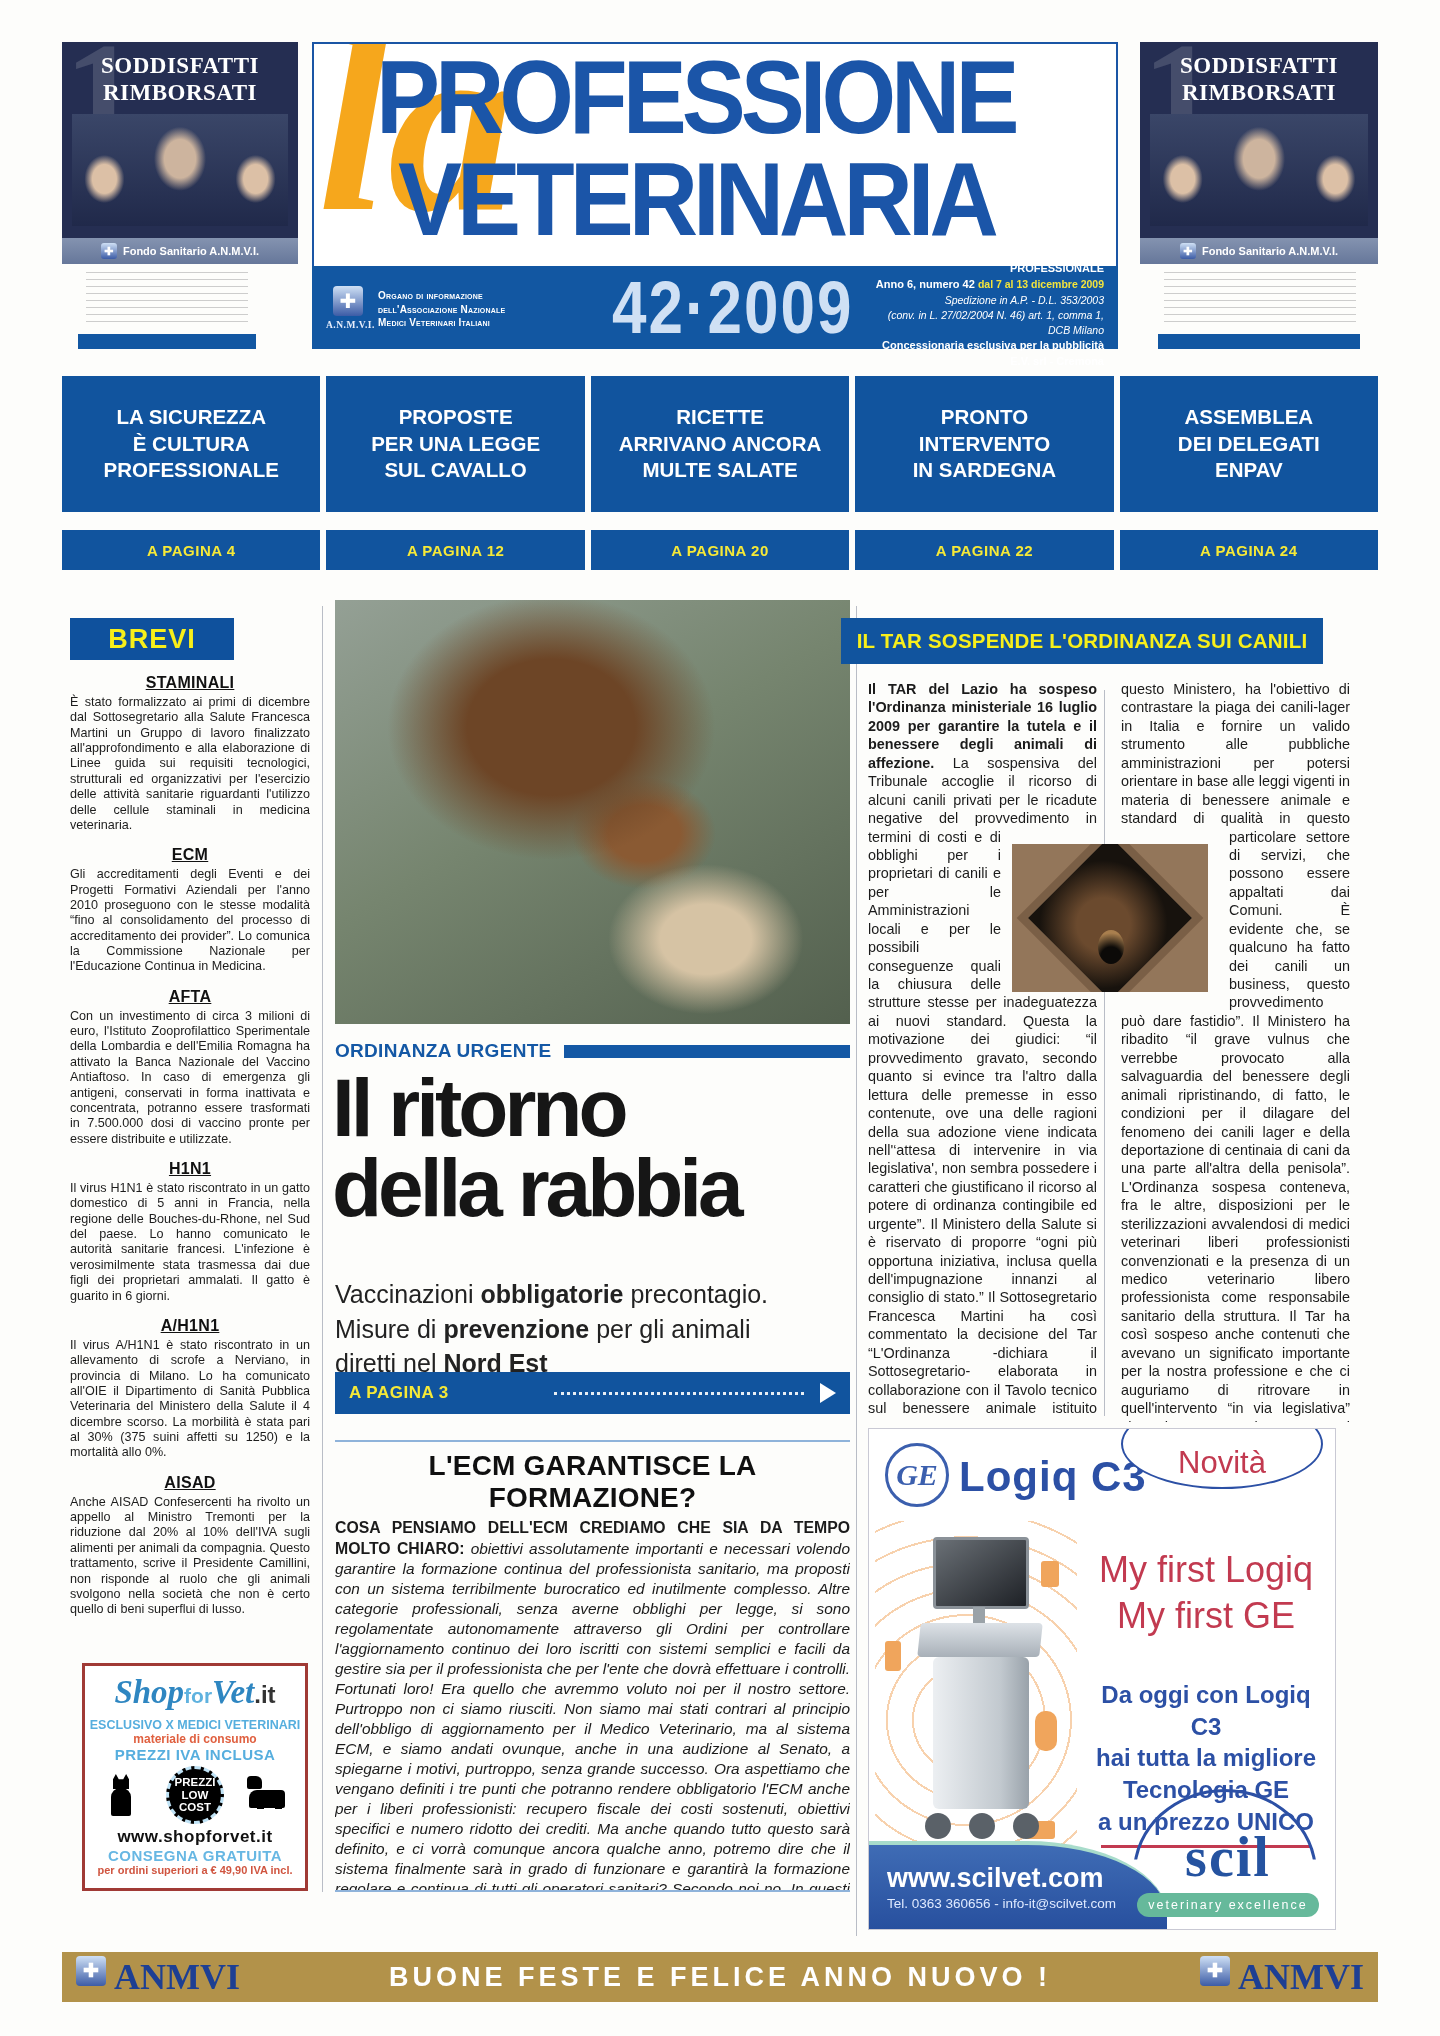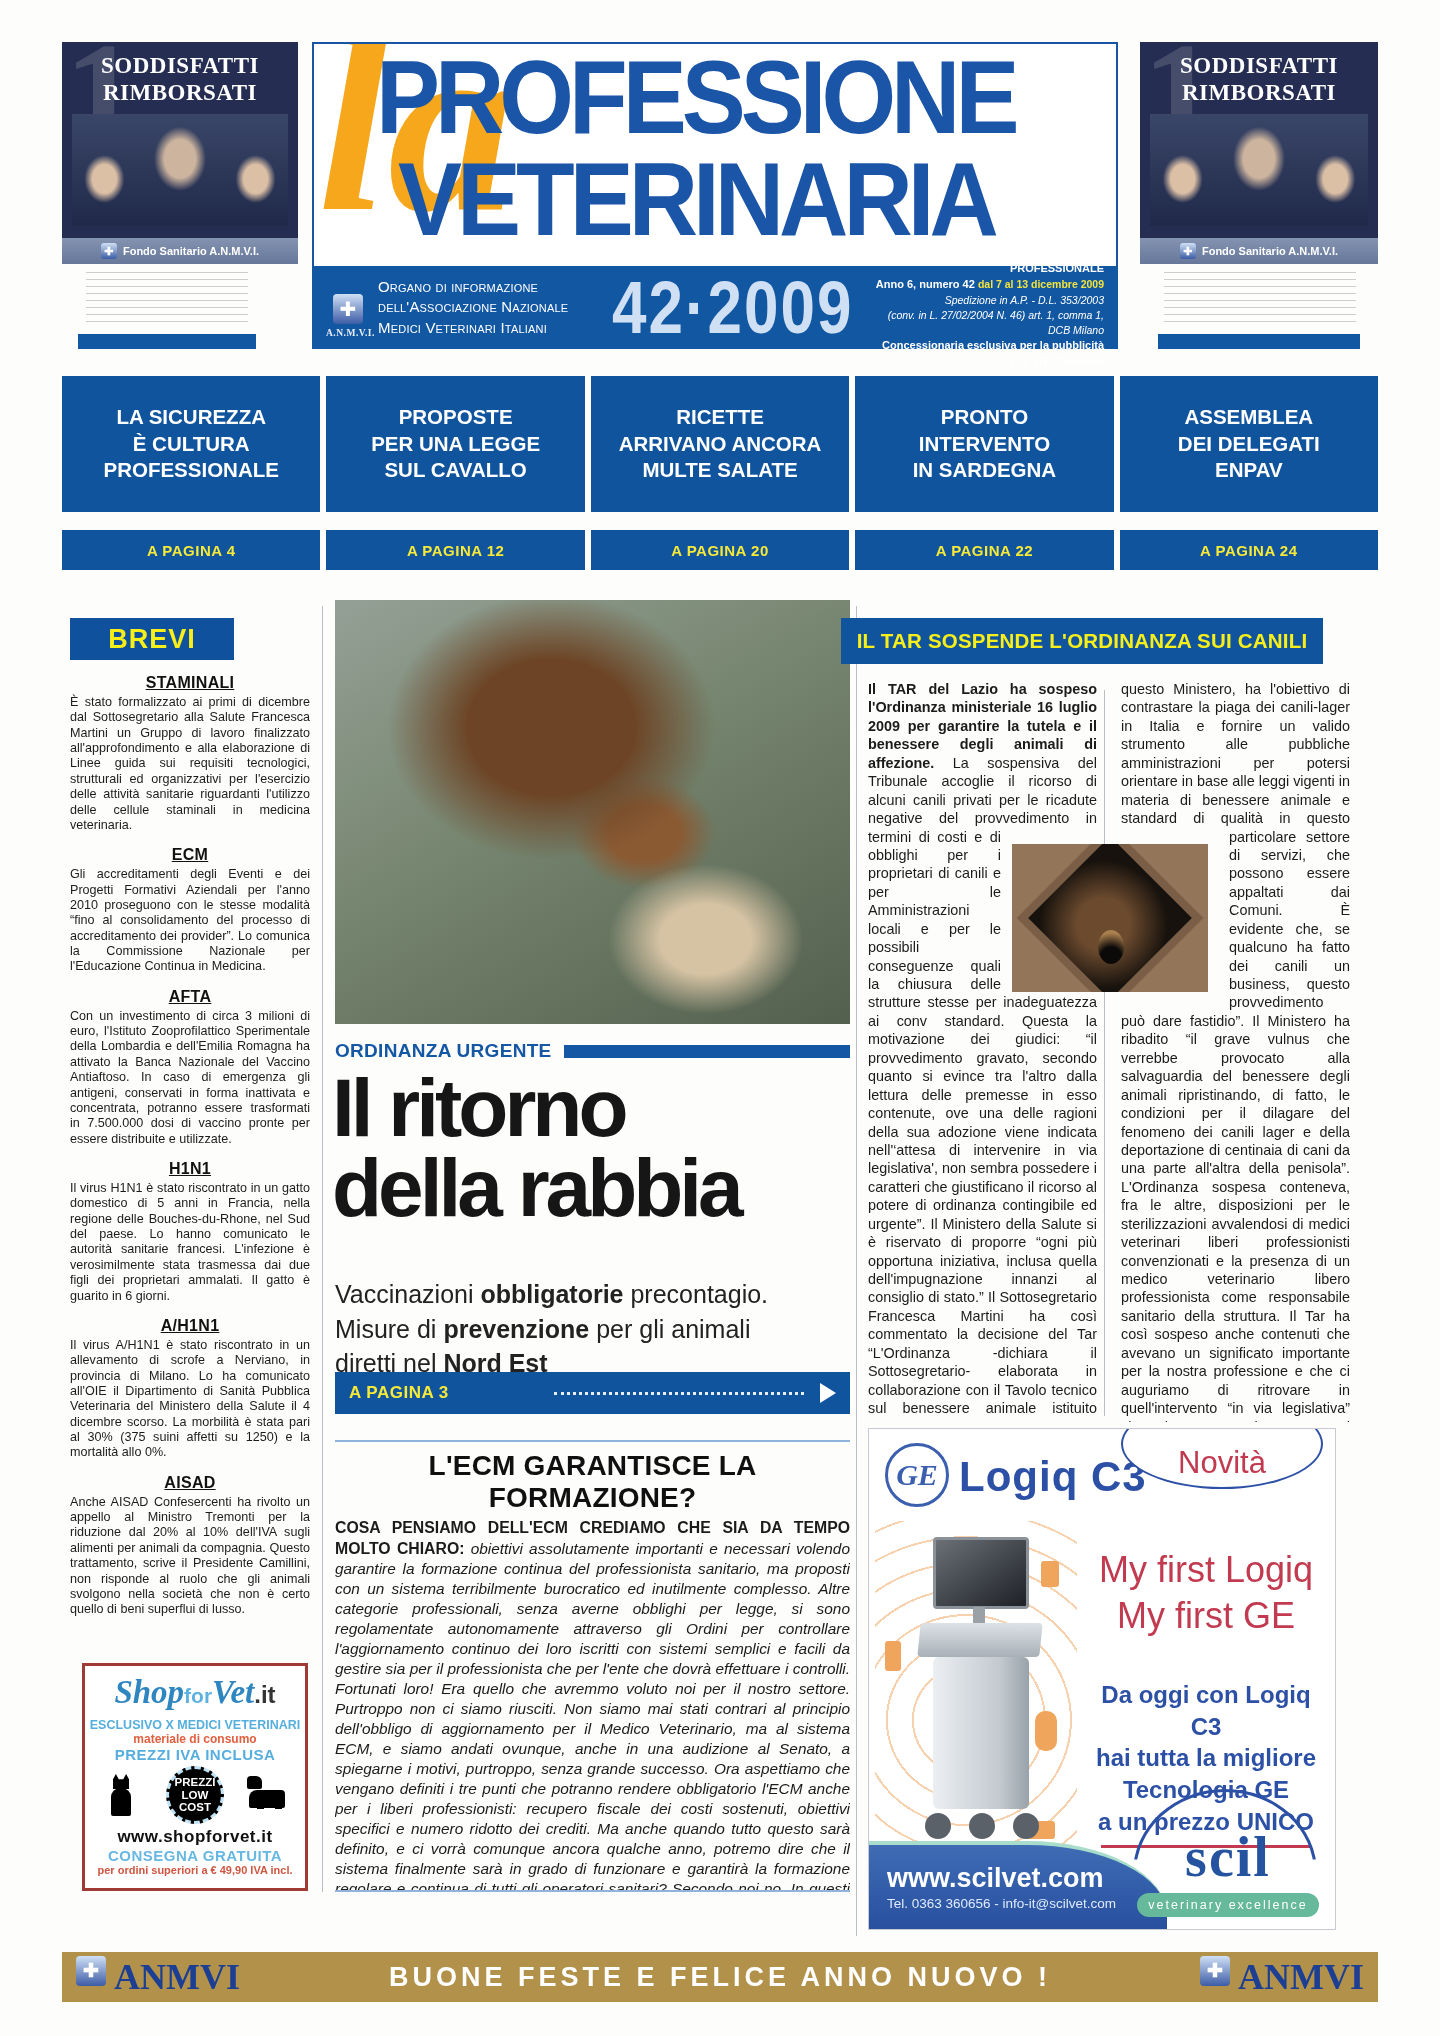--- a/index.html
+++ b/index.html
@@ -43,21 +43,21 @@
   .mh-line1{margin:2px 0 0 62px;} .mh-line2{margin:6px 0 0 84px;}
   .mh-bar{position:absolute;left:0;right:0;bottom:0;height:83px;background:#1257a2;color:#fff;
           display:flex;align-items:center;gap:10px;padding:0 14px;box-sizing:border-box;}
   .mh-organ{display:flex;align-items:flex-end;gap:8px;width:272px;flex:0 0 auto;}
   .cross-box{text-align:center;width:44px;}
   .cross-glyph{width:30px;height:30px;margin:0 auto;border-radius:4px;
                background:linear-gradient(180deg,#cfe0f5,#3c5ca6);color:#fff;font-size:20px;
                line-height:30px;text-align:center;}
   .cross-glyph::before{content:"\271A";}
   .anmvi-small{font:700 9.5px "Liberation Serif",serif;color:#e8eefc;letter-spacing:.5px;margin-top:4px;}
-  .organ-lines{font-size:15px;font-weight:400;line-height:1.35;font-variant:small-caps;letter-spacing:.2px;}
+  .organ-lines{font-size:10px;font-weight:700;line-height:1.35;font-variant:small-caps;letter-spacing:.2px;}
   .mh-issue{flex:0 0 auto;font-size:62px;font-weight:700;color:#cfe0f4;letter-spacing:2px;
             transform:scaleY(1.2);margin-left:4px;}
   .mh-info{margin-left:auto;text-align:right;font-size:10.5px;line-height:1.45;color:#fff;}
   .mh-info .b{font-weight:700;font-size:11px;}
   .mh-info .it{font-style:italic;}
   .yellow{color:#f3e43c;font-weight:700;}
 
   
   .nav-row,.pagina-row{position:absolute;left:62px;width:1316px;display:flex;gap:6px;}
   .nav-row{top:376px;}
@@ -386,21 +386,21 @@
     <p><span class="lead">COSA PENSIAMO DELL'ECM CREDIAMO CHE SIA DA TEMPO MOLTO CHIARO:</span>
       <i>obiettivi assolutamente importanti e necessari volendo garantire la formazione continua del professionista sanitario, ma proposti con un sistema terribilmente burocratico ed inutilmente complesso. Altre categorie professionali, senza averne obblighi per legge, si sono regolamentate autonomamente attraverso gli Ordini per controllare l'aggiornamento continuo dei loro iscritti con sistemi semplici e facili da gestire sia per il professionista che per l'ente che dovrà effettuare i controlli. Fortunati loro! Era quello che avremmo voluto noi per il nostro settore. Purtroppo non ci siamo riusciti. Non siamo mai stati contrari al principio dell'obbligo di aggiornamento per il Medico Veterinario, ma al sistema ECM, e siamo andati ovunque, anche in una audizione al Senato, a spiegarne i motivi, purtroppo, senza grande successo. Ora aspettiamo che vengano definiti i tre punti che potranno rendere obbligatorio l'ECM anche per i liberi professionisti: recupero fiscale dei costi sostenuti, obiettivi specifici e numero ridotto dei crediti. Ma anche quando tutto questo sarà definito, e ci vorrà comunque ancora qualche anno, potremo dire che il sistema finalmente sarà in grado di funzionare e garantirà la formazione regolare e continua di tutti gli operatori sanitari? Secondo noi no. In questi otto anni di sperimentazione abbiamo visto accreditare di tutto, senza alcuna garanzia qualitativa e professionale. Per questo siamo convinti che l'ECM continuerà ad essere per molti solo una raccolta dei crediti/attestati da esibire alla prima richiesta.</i></p>
   </div>
 
   <div class="tar-title">IL TAR SOSPENDE L'ORDINANZA SUI CANILI</div>
   <div class="tar-body">
     <div class="tar-col">
       <p><span class="intro">Il TAR del Lazio ha sospeso l'Ordinanza ministeriale 16 luglio 2009 per garantire la tutela e il benessere degli animali di affezione.</span>
         <span>La sospensiva del Tribunale accoglie il ricorso di alcuni canili privati per le ricadute negative del provvedimento in termini di</span>
         <span class="fl-r"></span>
-        <span>costi e di obblighi per i proprietari di canili e per le Amministrazioni locali e per le possibili conseguenze quali la chiusura delle strutture stesse per inadeguatezza ai conv</span>
+        <span>costi e di obblighi per i proprietari di canili e per le Amministrazioni locali e per le possibili conseguenze quali la chiusura delle strutture stesse per inadeguatezza ai nuovi</span>
         <span>standard. Questa la motivazione dei giudici: “il provvedimento gravato, secondo quanto si evince tra l'altro dalla lettura delle premesse in esso contenute, ove una delle ragioni della sua adozione viene indicata nell'‘attesa di intervenire in via legislativa', non sembra possedere i caratteri che giustificano il ricorso al potere di ordinanza contingibile ed urgente”. Il Ministero della Salute si è riservato di proporre “ogni più opportuna iniziativa, inclusa quella dell'impugnazione innanzi al consiglio di stato.” Il Sottosegretario Francesca Martini ha così commentato la decisione del Tar “L'Ordinanza -dichiara il Sottosegretario- elaborata in collaborazione con il Tavolo tecnico sul benessere animale istituito presso</span></p>
     </div>
     <div class="tar-col">
       <p><span>questo Ministero, ha l'obiettivo di contrastare la piaga dei canili-lager in Italia e fornire un valido strumento alle pubbliche amministrazioni per potersi orientare in base alle leggi vigenti in materia di benessere animale e standard di qualità in questo particolare</span>
         <span class="fl-l"></span>
         <span>settore di servizi, che possono essere appaltati dai Comuni. È evidente che, se qualcuno ha fatto dei canili un business, questo provvedimento può dare fastidio”. Il</span>
         <span>Ministero ha ribadito “il grave vulnus che verrebbe provocato alla salvaguardia del benessere degli animali ripristinando, di fatto, le condizioni per il dilagare del fenomeno dei canili lager e della deportazione di centinaia di cani da una parte all'altra della penisola”. L'Ordinanza sospesa conteneva, fra le altre, disposizioni per le sterilizzazioni avvalendosi di medici veterinari liberi professionisti convenzionati e la presenza di un medico veterinario libero professionista come responsabile sanitario della struttura. Il Tar ha così sospeso anche contenuti che avevano un significato importante per la nostra professione e che ci auguriamo di ritrovare in quell'intervento “in via legislativa” che da tempo si prepara al Ministero.</span></p>
     </div>
   </div>
   <div class="dog-photo">

